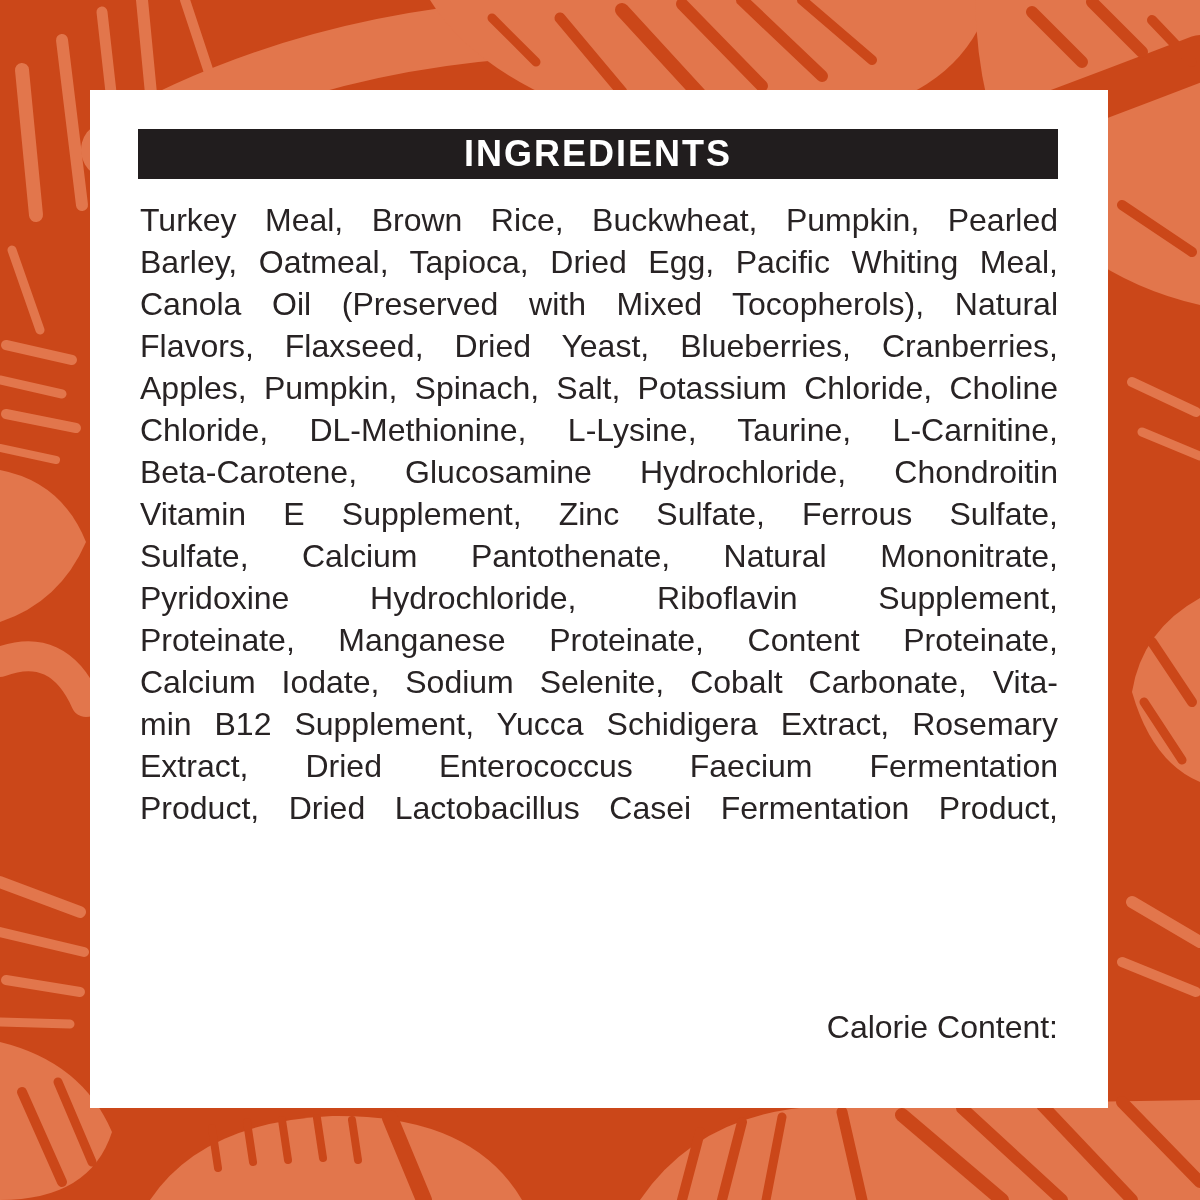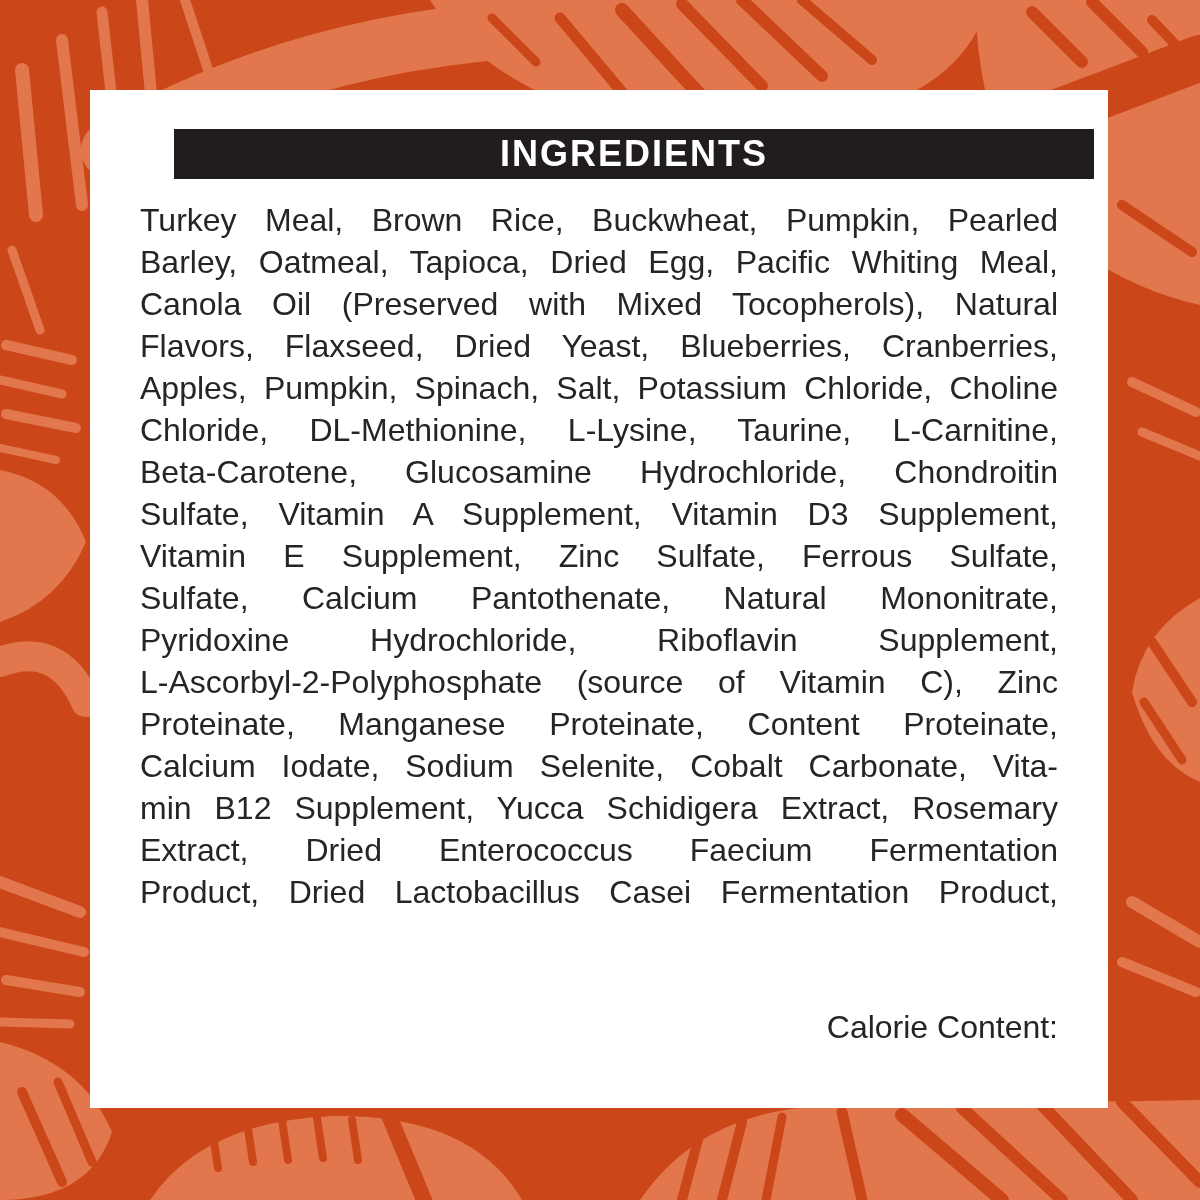--- a/index.html
+++ b/index.html
@@ -19,21 +19,21 @@
     position: absolute;
     left: 90px; top: 90px;
     width: 1018px; height: 1018px;
     background: #ffffff;
   }
   .header-bar {
     position: absolute;
     left: 48px; top: 39px;
     width: 920px; height: 50px;
     background: #211d1e;
-    display: flex; align-items: center; justify-content: center; margin-left: 36px;
+    display: flex; align-items: center; justify-content: center;
   }
   .header-title {
     color: #ffffff;
     font-size: 36px;
     font-weight: bold;
     letter-spacing: 2px;
     line-height: 1;
   }
   .ing-block {
     position: absolute;
@@ -160,25 +160,23 @@
   </div>
 
   <div class="ing-block">
     <div class="jline">Turkey Meal, Brown Rice, Buckwheat, Pumpkin, Pearled</div>
     <div class="jline">Barley, Oatmeal, Tapioca, Dried Egg, Pacific Whiting Meal,</div>
     <div class="jline">Canola Oil (Preserved with Mixed Tocopherols), Natural</div>
     <div class="jline">Flavors, Flaxseed, Dried Yeast, Blueberries, Cranberries,</div>
     <div class="jline">Apples, Pumpkin, Spinach, Salt, Potassium Chloride, Choline</div>
     <div class="jline">Chloride, DL-Methionine, L-Lysine, Taurine, L-Carnitine,</div>
     <div class="jline">Beta-Carotene, Glucosamine Hydrochloride, Chondroitin</div>
-    <div class="jline">Sulfate, Vitamin A Supplement, Vitamin D3 Supplement,</div>
     <div class="jline">Vitamin E Supplement, Zinc Sulfate, Ferrous Sulfate,</div>
     <div class="jline">Sulfate, Calcium Pantothenate, Natural Mononitrate,</div>
     <div class="jline">Pyridoxine Hydrochloride, Riboflavin Supplement,</div>
-    <div class="jline">L-Ascorbyl-2-Polyphosphate (source of Vitamin C), Zinc</div>
     <div class="jline">Proteinate, Manganese Proteinate, Content Proteinate,</div>
     <div class="jline">Calcium Iodate, Sodium Selenite, Cobalt Carbonate, Vita-</div>
     <div class="jline">min B12 Supplement, Yucca Schidigera Extract, Rosemary</div>
     <div class="jline">Extract, Dried Enterococcus Faecium Fermentation</div>
     <div class="jline">Product, Dried Lactobacillus Casei Fermentation Product,</div>
   </div>
 
   <div class="cal-block">
     <div>Calorie Content:</div>
   </div>

